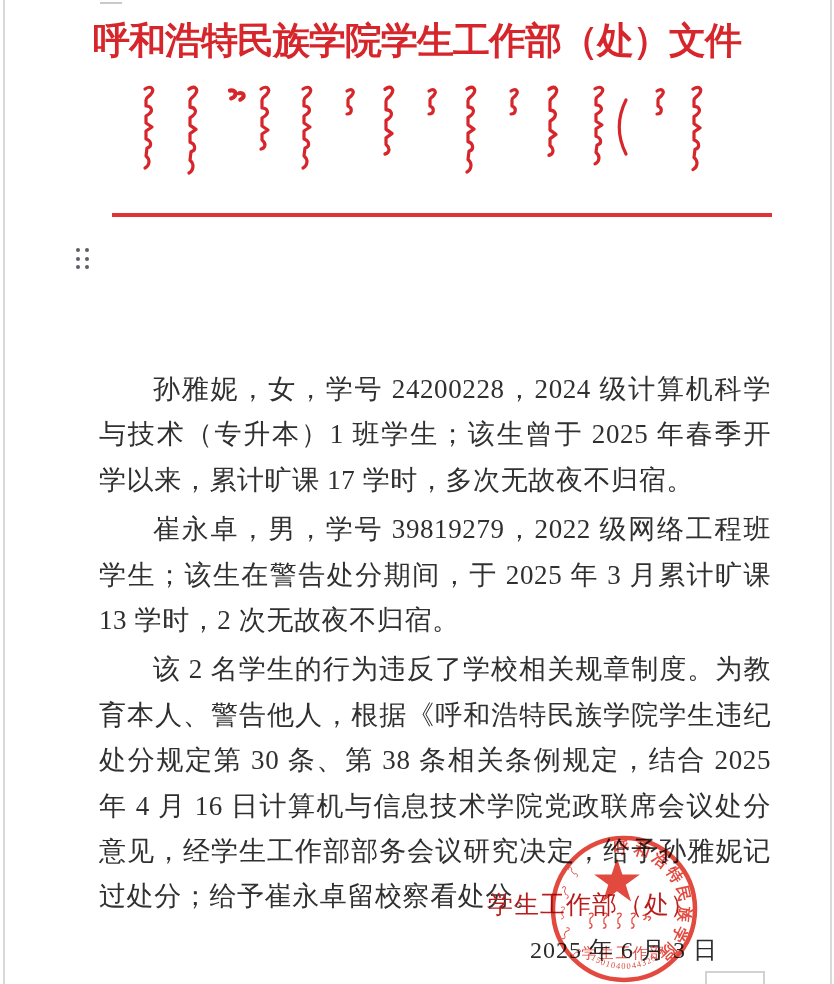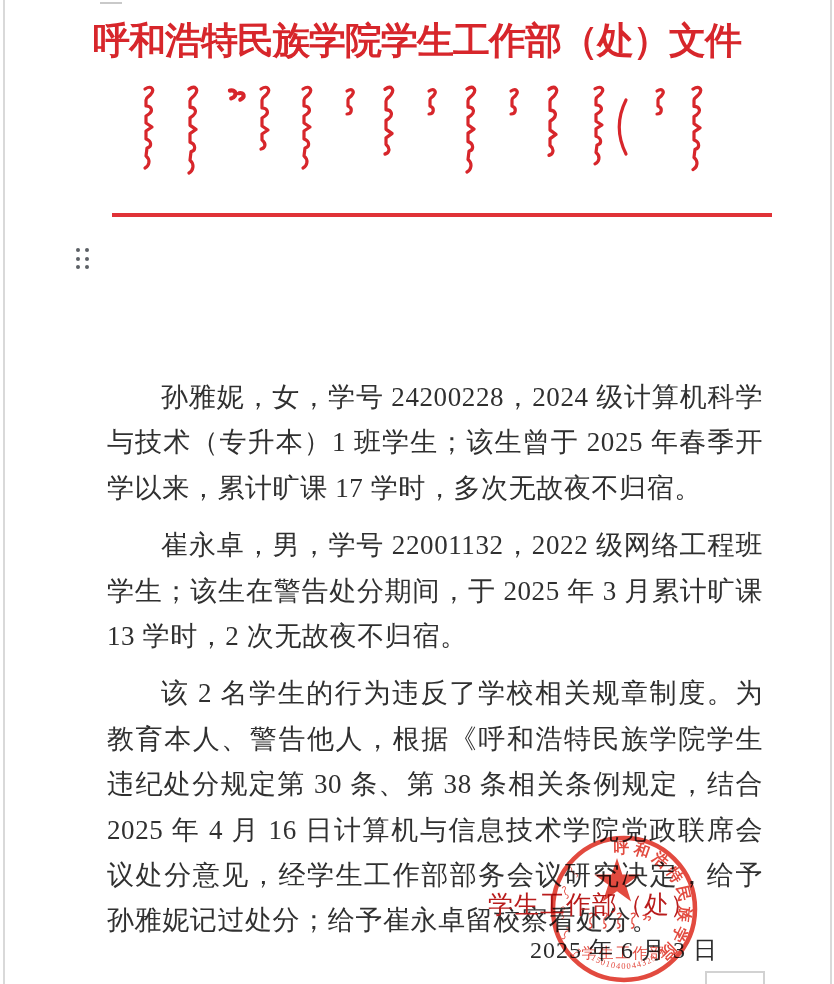--- a/index.html
+++ b/index.html
@@ -37,21 +37,21 @@
     position:absolute;left:0;top:242px;width:100%;
     text-align:center;font-size:30px;font-weight:bold;color:#1d1d1d;
     letter-spacing:1.5px;line-height:65px;
   }
 
   .body-text{
     position:absolute;left:95px;top:363px;width:680px;
     font-size:27px;line-height:45.4px;color:#303030;
     text-align:justify;letter-spacing:0.6px;
   }
-  .body-text p{margin:12px;text-indent:2em;}
+  .body-text p{margin:4px;text-indent:2em;}
 
   .sig-name{
     position:absolute;right:138px;top:888px;
     font-size:25px;color:#b91c1c;letter-spacing:1px;white-space:nowrap;
   }
   .sig-date{
     position:absolute;right:116px;top:934px;
     font-size:24px;color:#2c2c2c;letter-spacing:1px;white-space:nowrap;
   }
 
@@ -110,21 +110,21 @@
       <i></i>
     <i></i>
       <i></i>
     <i></i>
       <i></i>
   </div>
 
 
   <div class="body-text">
     <p>孙雅妮，女，学号 24200228，2024 级计算机科学与技术（专升本）1 班学生；该生曾于 2025 年春季开学以来，累计旷课 17 学时，多次无故夜不归宿。</p>
-    <p>崔永卓，男，学号 22001132，2022 级网络工程班学生；该生在警告处分期间，于 2025 年 3 月累计旷课 13 学时，2 次无故夜不归宿。</p>
+    <p>崔永卓，男，学号 39819279，2022 级网络工程班学生；该生在警告处分期间，于 2025 年 3 月累计旷课 13 学时，2 次无故夜不归宿。</p>
     <p>该 2 名学生的行为违反了学校相关规章制度。为教育本人、警告他人，根据《呼和浩特民族学院学生违纪处分规定第 30 条、第 38 条相关条例规定，结合 2025 年 4 月 16 日计算机与信息技术学院党政联席会议处分意见，经学生工作部部务会议研究决定，给予孙雅妮记过处分；给予崔永卓留校察看处分。</p>
   </div>
 
   <div class="sig-name">学生工作部（处）</div>
   <div class="sig-date">2025 年 6 月 3 日</div>
 
   <svg class="seal" viewBox="0 0 150 150" aria-hidden="true">
     <g fill="none" stroke="#e03a2e">
       <circle cx="75" cy="75" r="71" stroke-width="4.5"></circle>
 

